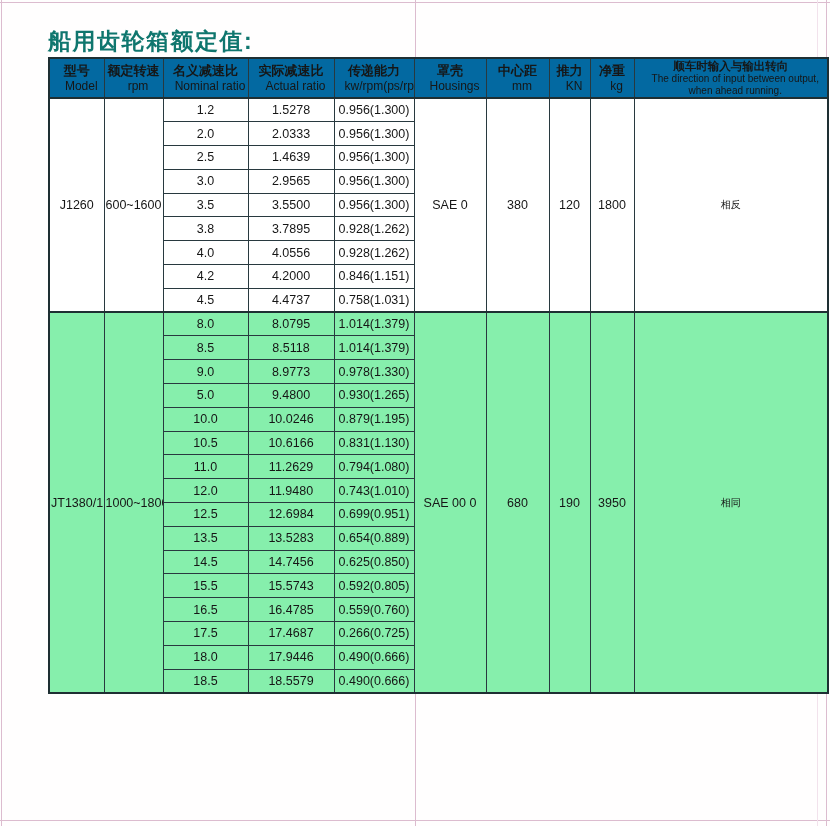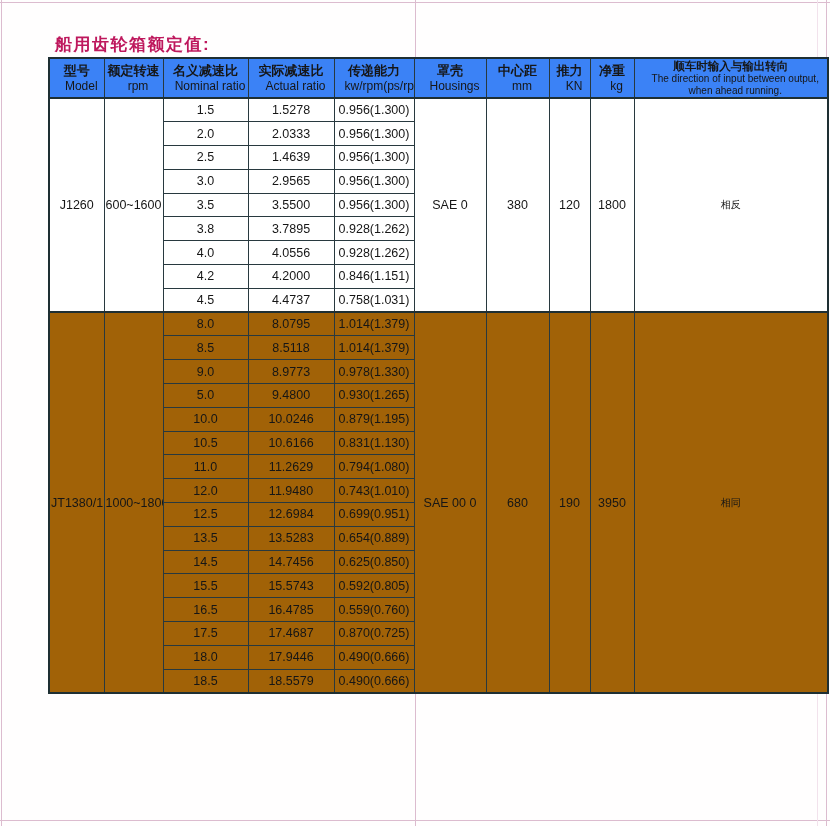--- a/index.html
+++ b/index.html
@@ -9,52 +9,52 @@
     font-family:"Liberation Sans", sans-serif;
     overflow:hidden;
   }
   
   .guide { position:absolute; background:#dcbccf; z-index:1; }
   .guide.h { left:0; width:830px; height:1px; }
   .guide.v { top:0; height:826px; width:1px; }
   .guide.faint { background:#f2e2ec; }
 
   .title {
-    position:absolute; left:48px; top:26px; margin:7px; z-index:3;
-    font-size:17px; font-weight:bold; letter-spacing:1.5px;
-    color:#be185d;
+    position:absolute; left:48px; top:26px; margin:0; z-index:3;
+    font-size:23px; font-weight:bold; letter-spacing:1.5px;
+    color:#0f766e;
   }
 
   table.ratings {
     position:absolute; left:48px; top:57px; width:779px; z-index:2;
     border-collapse:collapse; table-layout:fixed;
     background:#ffffff;
     border:2px solid #1e2f33;
   }
   th, td {
     border:1px solid #28393f;
     text-align:center; vertical-align:middle;
     padding:0 1px; color:#161616;
     overflow:hidden; white-space:nowrap;
   }
   thead th {
-    background:#3b82f6; height:38px;
+    background:#0369a1; height:38px;
     font-size:13px; font-weight:bold; line-height:1.2;
     border-bottom:2px solid #1e2f33;
     white-space:normal;
     margin-left:30px;
   }
   thead th .en { display:block; font-weight:normal; font-size:12px;padding-left:9px; }
   thead th.dir-col { font-size:11.5px; line-height:1.15; }
   thead th.dir-col .en { font-weight:normal; font-size:10px; line-height:1.12; }
   tbody tr { height:23.8px; }
   tbody td { font-size:12.5px; background:#ffffff; }
   tbody td.txt { font-size:10px;margin-left:32px; }
   tbody tr.group-start td { border-top:2px solid #1e2f33; }
-  tbody td.hl { background:#a16207; }
+  tbody td.hl { background:#86efac; }
 </style>
 </head>
 <body>
 
 <div class="guide h" style="top:2px"></div>
 <div class="guide h" style="top:820px"></div>
 <div class="guide v" style="left:1px"></div>
 <div class="guide v" style="left:826px"></div>
 <div class="guide v" style="left:415px"></div>
 <div class="guide v faint" style="left:817px"></div>
@@ -85,21 +85,21 @@
         <th><span class="cn">中心距</span><span class="en">mm</span></th>
         <th><span class="cn">推力</span><span class="en">KN</span></th>
         <th><span class="cn">净重</span><span class="en">kg</span></th>
         <th class="dir-col"><span class="cn">顺车时输入与输出转向</span><span class="en">The direction of input between output,  when  ahead  running.</span></th>
       </tr>
     </thead>
   <tbody>
       <tr class="group-start">
         <td rowspan="9">J1260</td>
         <td rowspan="9">600~1600</td>
-        <td>1.5</td>
+        <td>1.2</td>
         <td>1.5278</td>
         <td>0.956(1.300)</td>
         <td rowspan="9">SAE 0</td>
         <td rowspan="9">380</td>
         <td rowspan="9">120</td>
         <td rowspan="9">1800</td>
         <td rowspan="9" class="txt">相反</td>
       </tr>
       <tr>
         <td>2.0</td>
@@ -209,21 +209,21 @@
         <td class="hl">0.592(0.805)</td>
       </tr>
       <tr>
         <td class="hl">16.5</td>
         <td class="hl">16.4785</td>
         <td class="hl">0.559(0.760)</td>
       </tr>
       <tr>
         <td class="hl">17.5</td>
         <td class="hl">17.4687</td>
-        <td class="hl">0.870(0.725)</td>
+        <td class="hl">0.266(0.725)</td>
       </tr>
       <tr>
         <td class="hl">18.0</td>
         <td class="hl">17.9446</td>
         <td class="hl">0.490(0.666)</td>
       </tr>
       <tr>
         <td class="hl">18.5</td>
         <td class="hl">18.5579</td>
         <td class="hl">0.490(0.666)</td>

